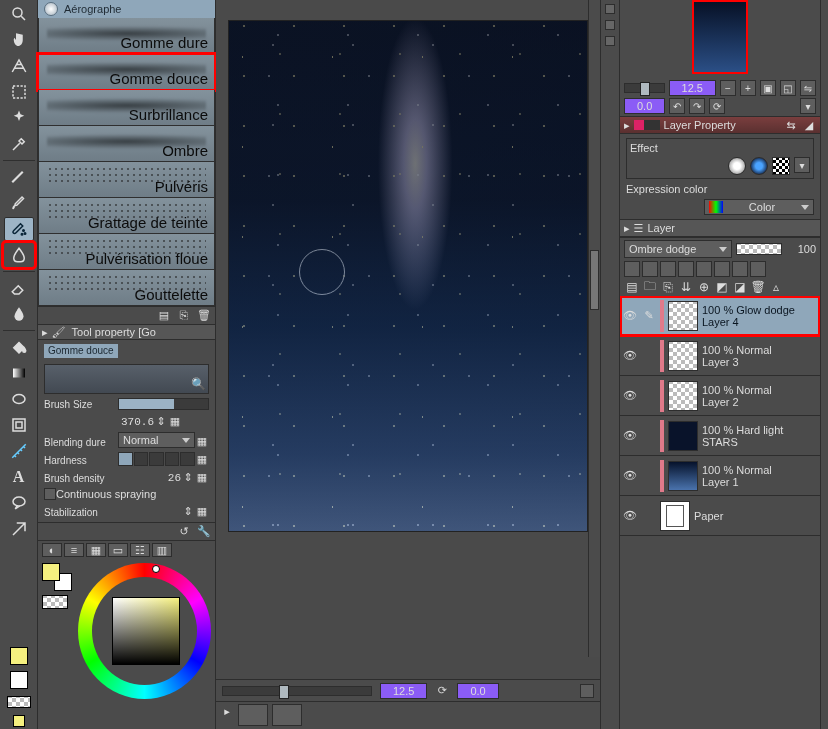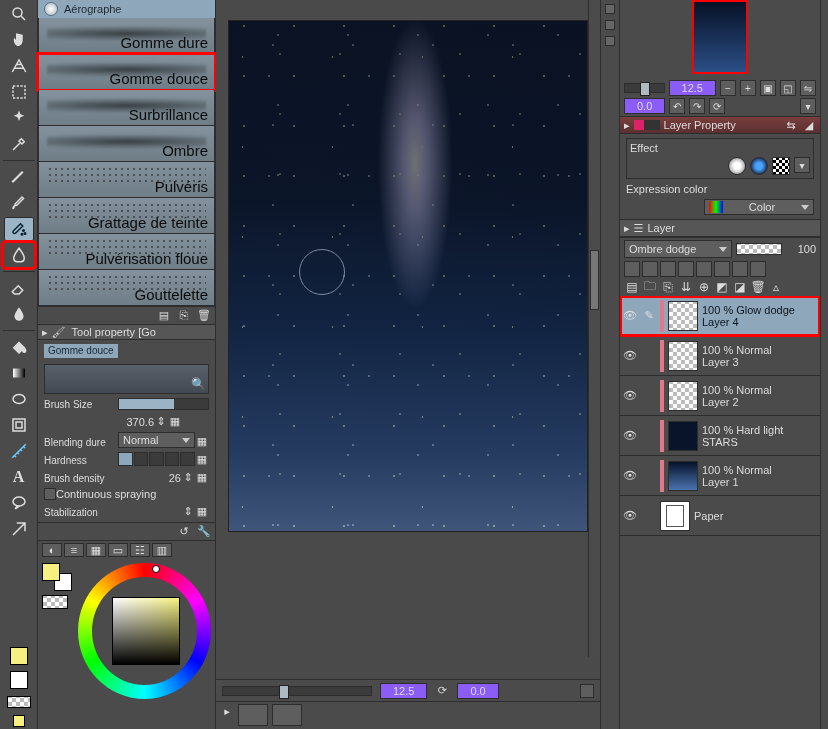--- a/index.html
+++ b/index.html
@@ -28,21 +28,21 @@
 .mini-ic { width:14px; height:14px; display:flex; align-items:center; justify-content:center; color:#ddd; }
 
 
 .prop-title { background:#565656; font-size:10px; color:#ddd; padding:1px 4px; display:flex; align-items:center; gap:4px; height:16px; border-top:1px solid #2d2d2d; border-bottom:1px solid #2d2d2d; }
 .prop-body { padding:4px 6px; display:flex; flex-direction:column; gap:4px; }
 .prop-body .swatchbar { background:#8fa7ba; color:#1b2730; padding:1px 4px; height:14px; font-size:10px; display:inline-block; }
 .prop-preview { height:30px; background:linear-gradient(#58606a,#424952); border:1px solid #2d2d2d; position:relative; margin-top:2px;}
 .prop-preview .mag { position:absolute; right:2px; bottom:2px; font-size:12px; color:#222;}
 .row { display:flex; align-items:flex-end; gap:0; }
 .row .lab { flex:0 0 74px; font-size:10px; color:#ddd; }
-.row .val { width:36px; text-align:right; }
+.row .val { width:36px; text-align:right;font-family:Liberation Mono, monospace; }
 .slider { flex:1; height:12px; background:linear-gradient(to right,#9cb3c5 var(--p,50%), #3b3b3b var(--p,50%)); border:1px solid #2d2d2d; }
 .dropdown { flex:1; height:16px; background:#5e5e5e; border:1px solid #2d2d2d; display:flex; align-items:center; padding:4px 4px; justify-content:space-between; }
 .dropdown .tri { border-left:4px solid transparent; border-right:4px solid transparent; border-top:5px solid #ccc; }
 .checkbox { width:12px; height:12px; border:1px solid #2d2d2d; background:#5e5e5e; }
 .tiny-ic { width:14px; height:14px; color:#ddd; display:inline-flex; align-items:center; justify-content:center; }
 .prop-footbar { height:18px; display:flex; justify-content:flex-end; gap:6px; align-items:center; padding:0 4px; border-top:1px solid #2d2d2d;}
 
 
 .color-panel { border-top:1px solid #2d2d2d; }
 .color-tabs { height:18px; display:flex; gap:2px; padding:2px 4px; background:#4b4b4b; }

